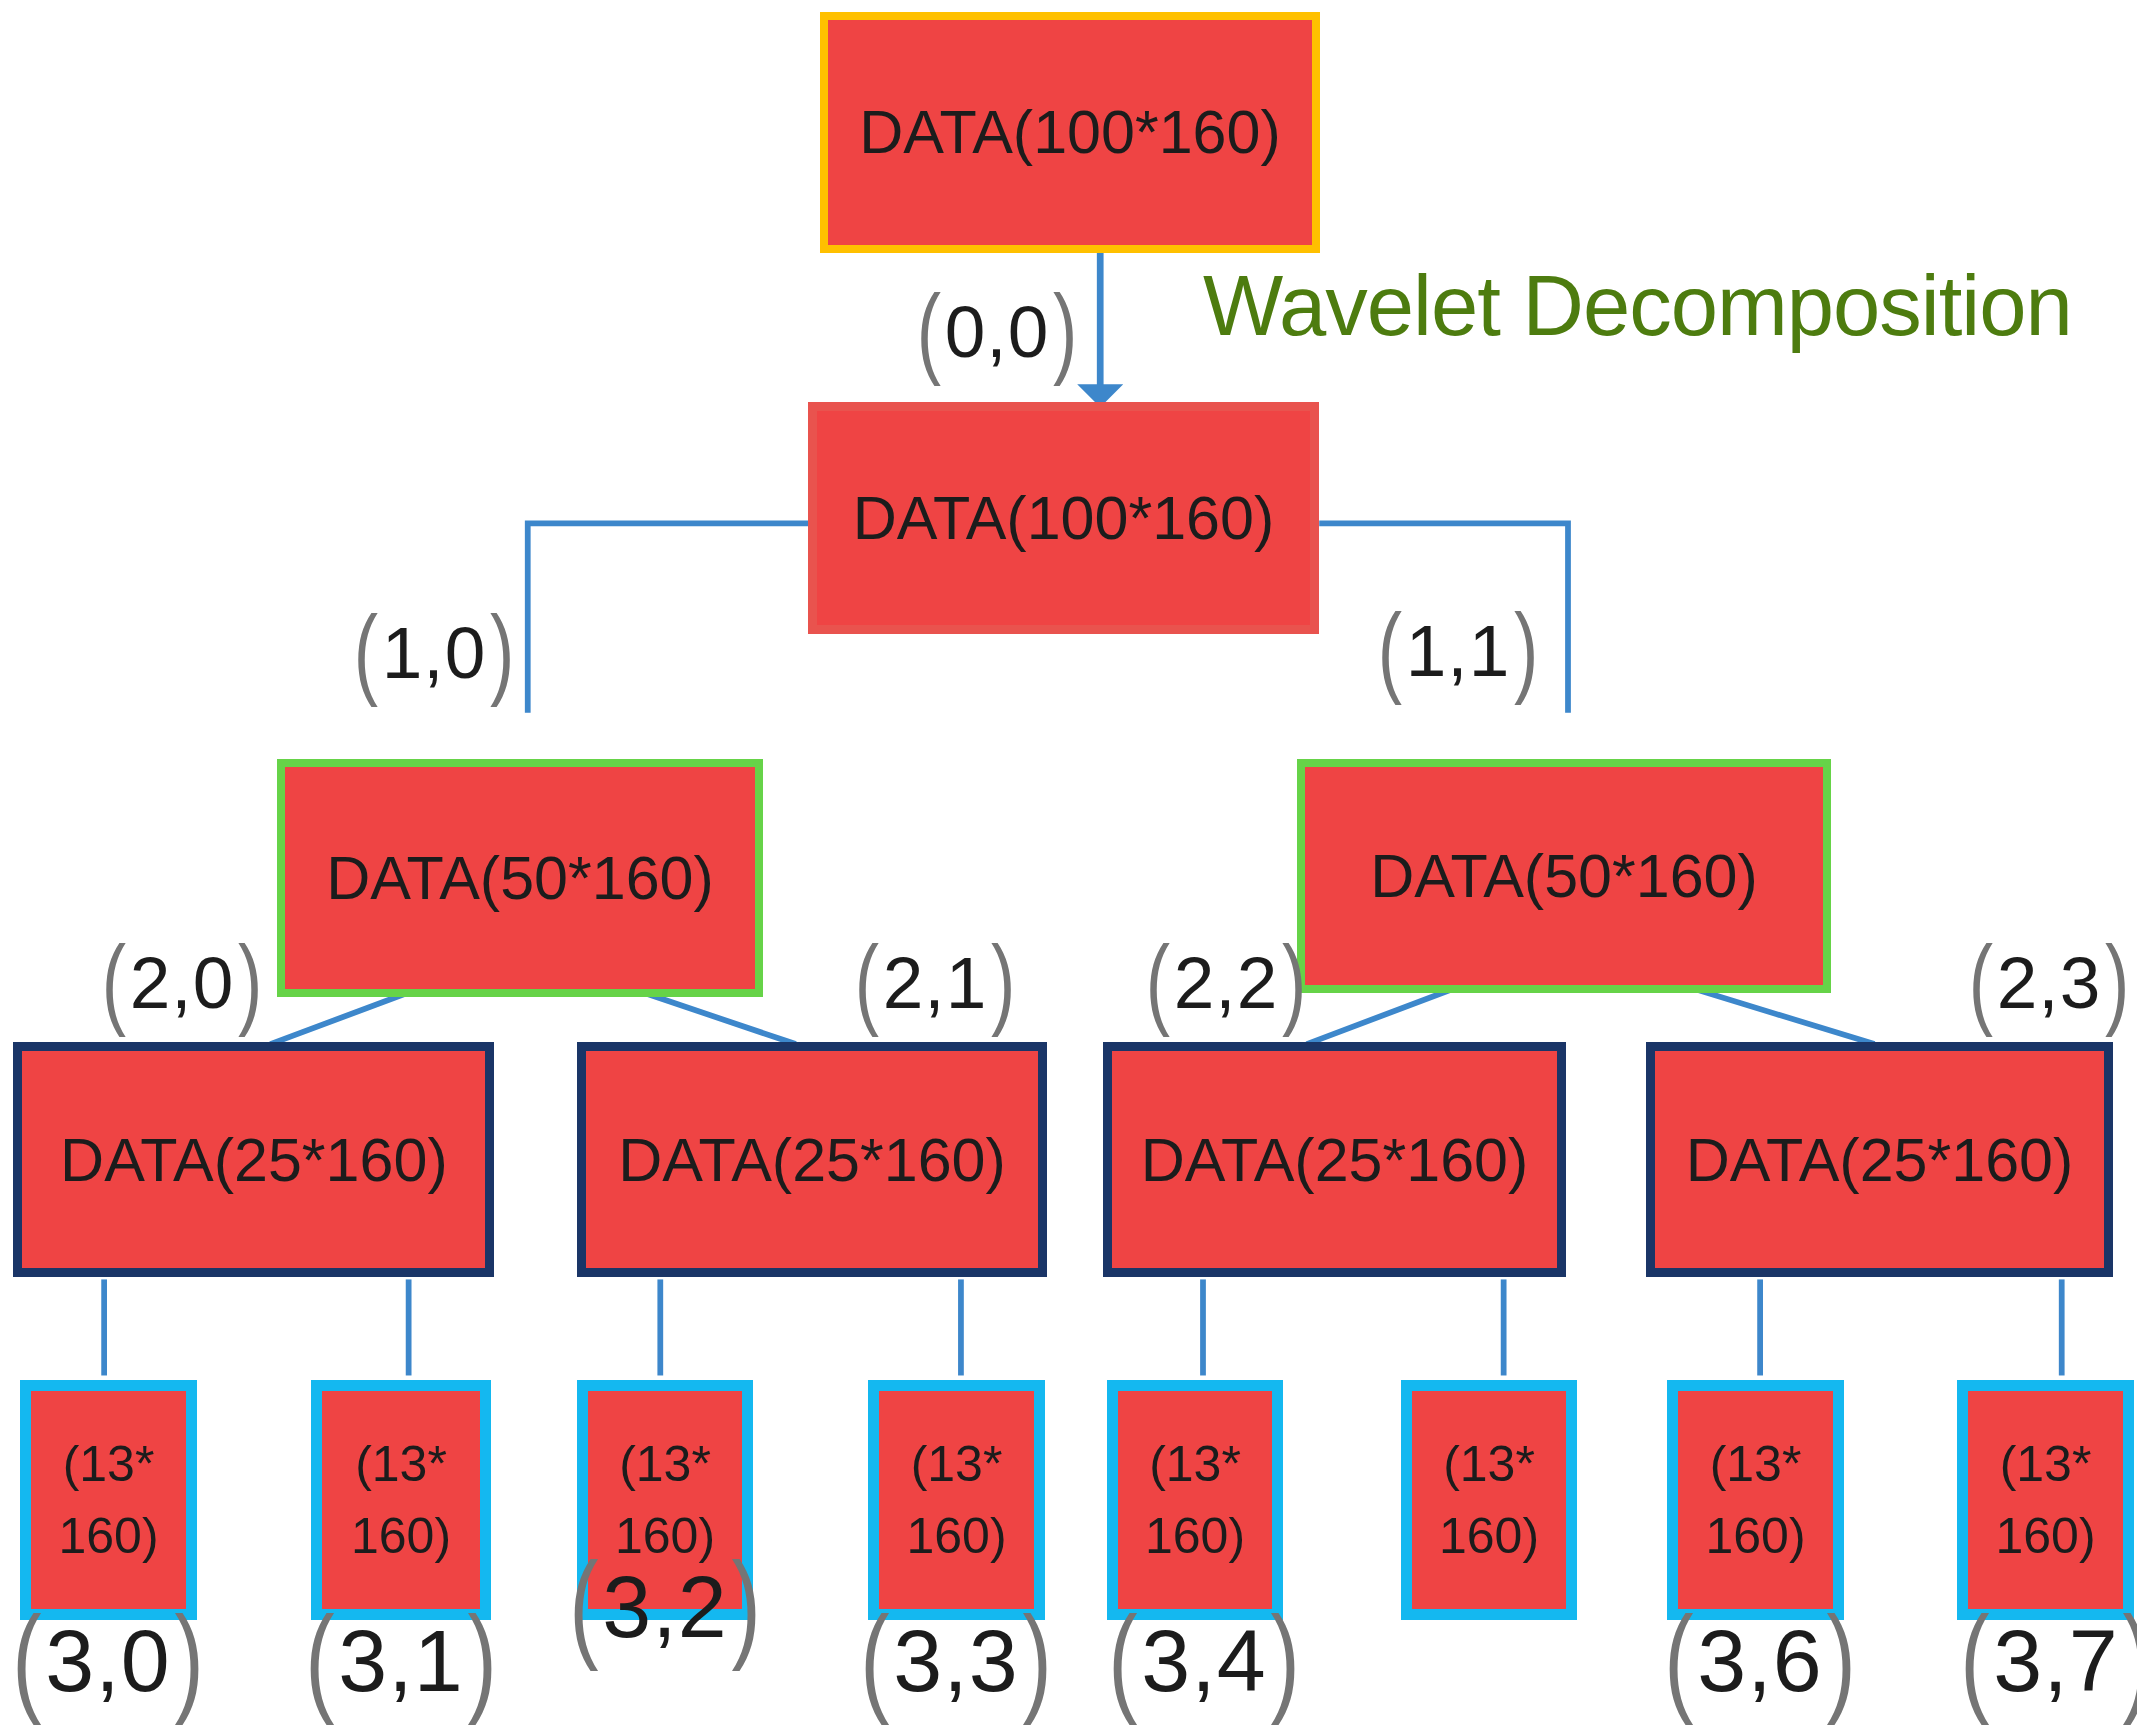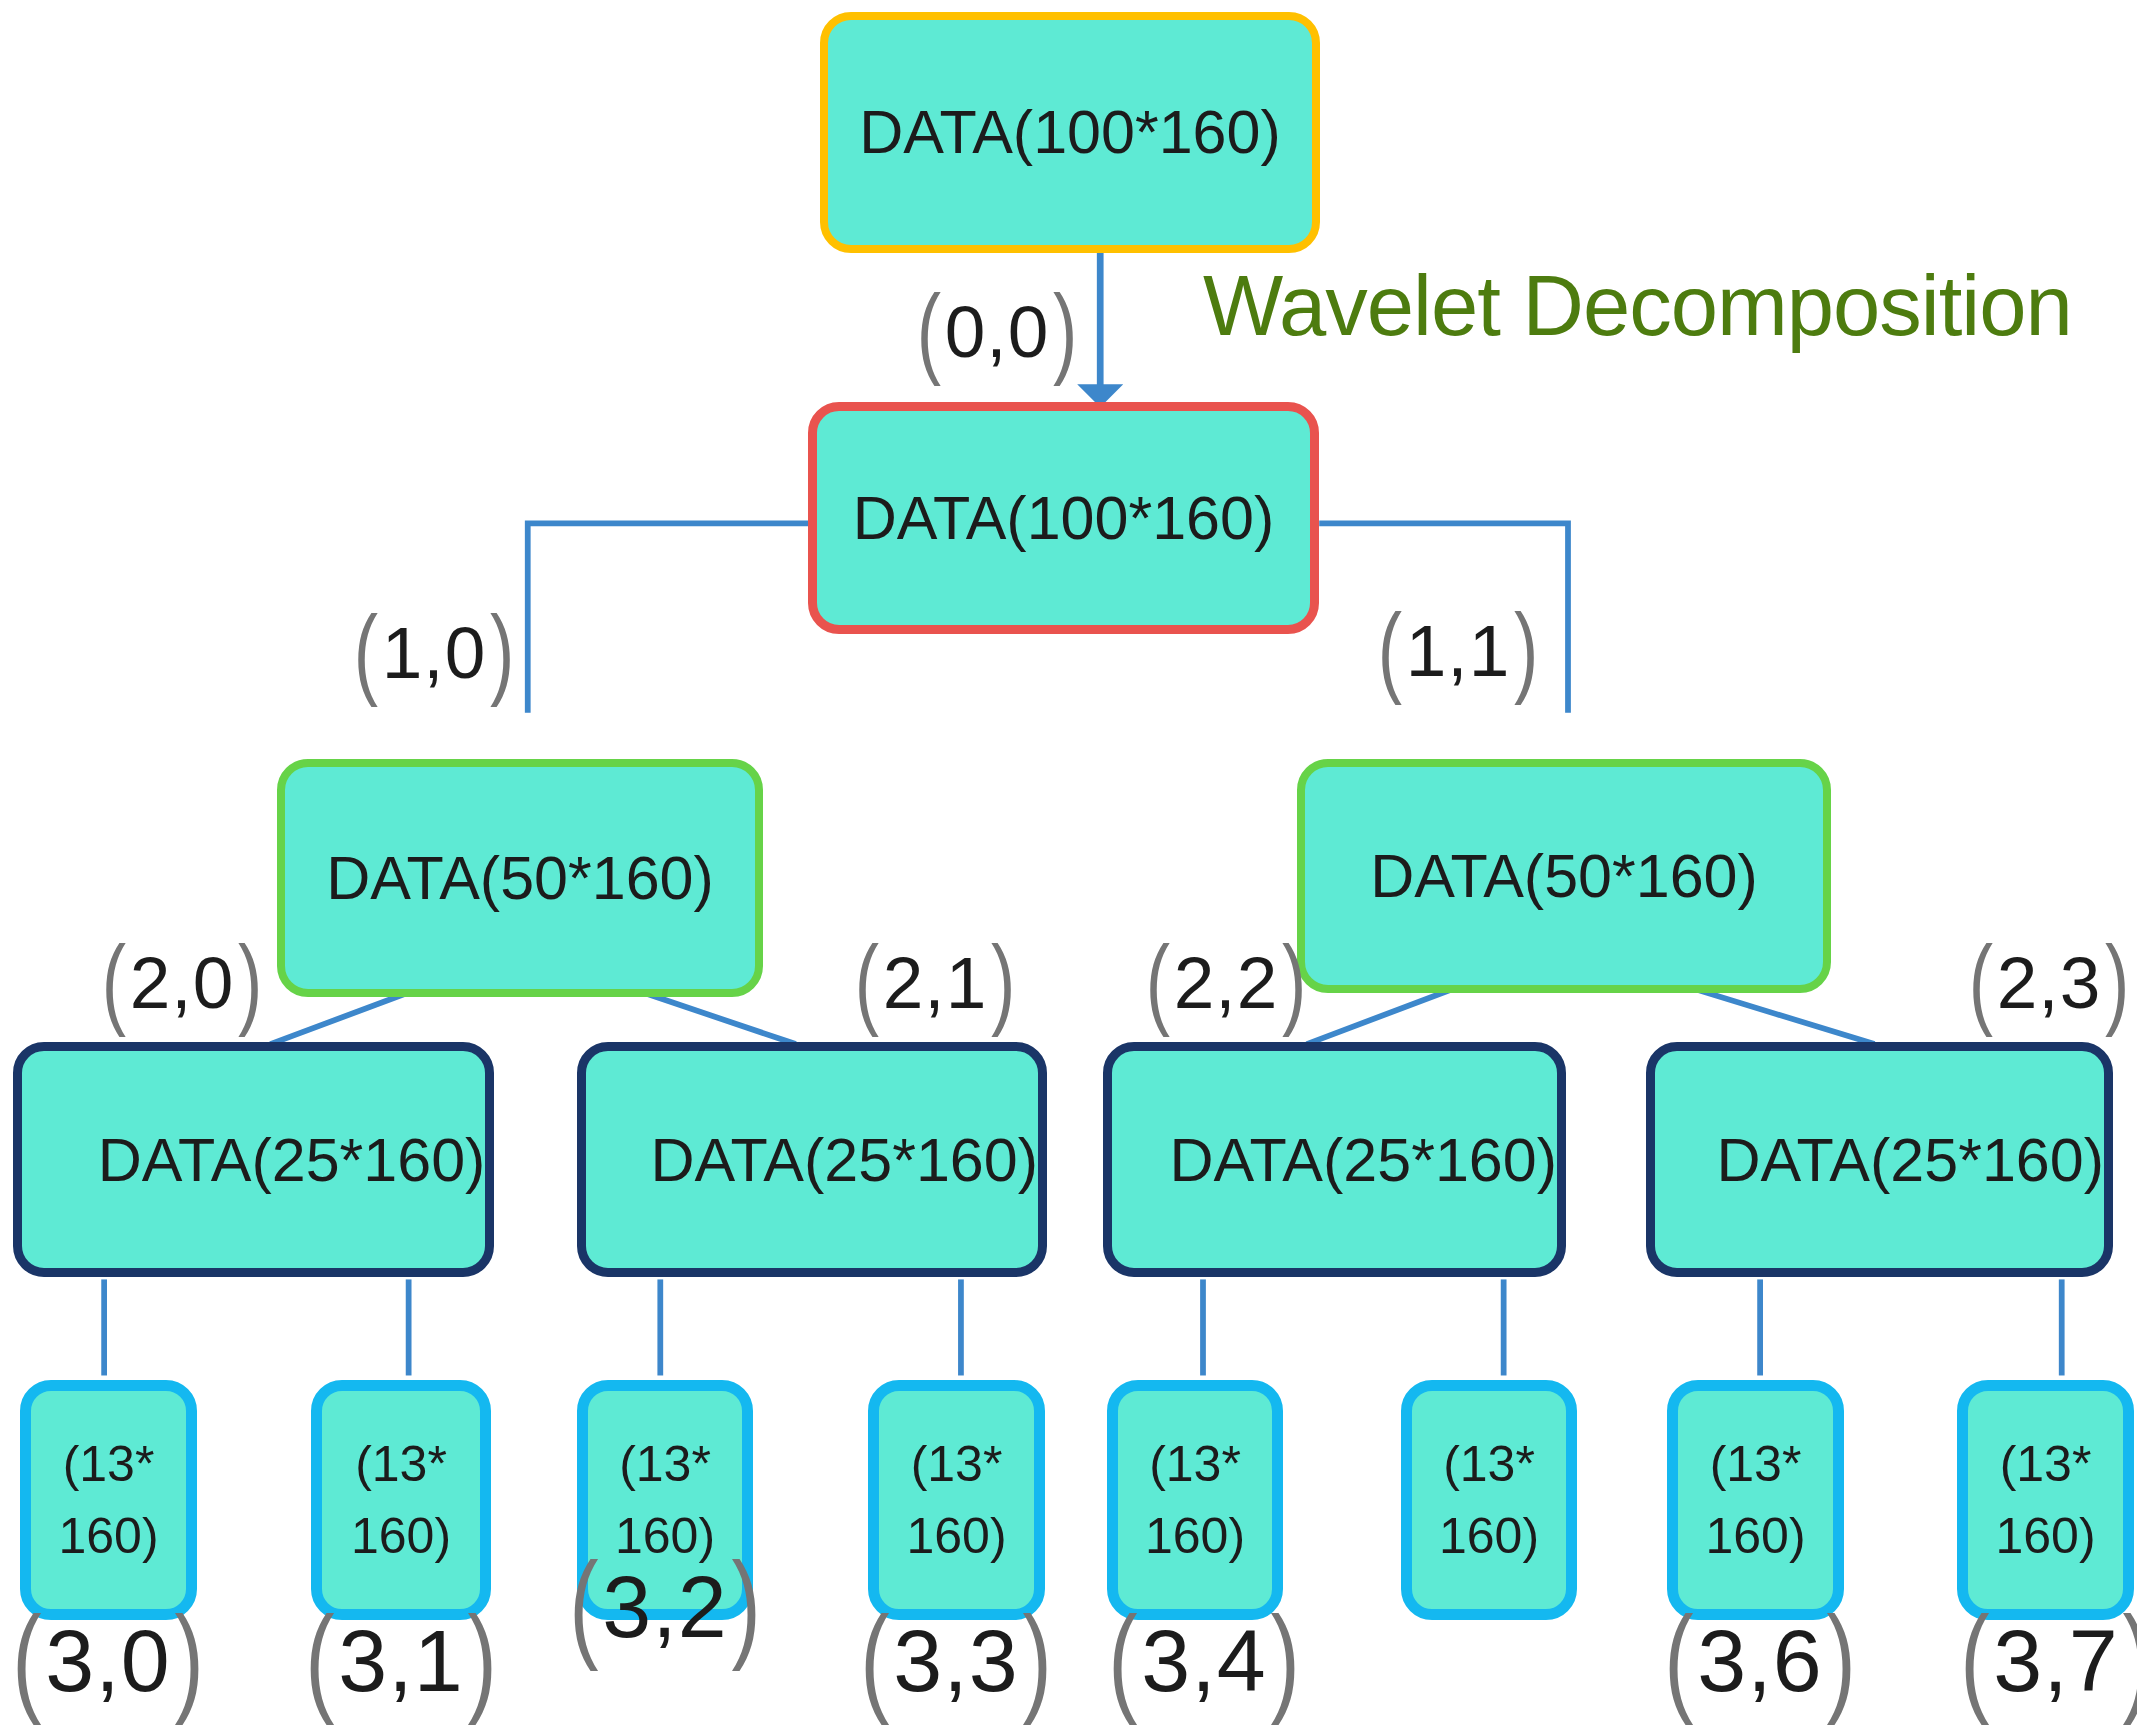--- a/index.html
+++ b/index.html
@@ -9,30 +9,29 @@
     background:#ffffff;
     font-family:"Liberation Sans","DejaVu Sans",sans-serif;
     overflow:hidden;
   }
   svg.connectors{position:absolute;left:0;top:0;z-index:0;}
   .conn{stroke:var(--connector,#3d87cb);stroke-width:6;fill:none;}
   .conn.thick{stroke-width:7;}
   .arrowhead{fill:var(--connector,#3d87cb);stroke:none;}
 
   .node{
-    position:absolute;box-sizing:border-box;background:#5eead4;
+    position:absolute;box-sizing:border-box;background:#ef4444;
     display:flex;align-items:center;justify-content:center;
     color:var(--text,#1c1c1c);font-size:61px;z-index:1;
     white-space:nowrap;
-    border-radius:31px;
   }
   .root {border:8.6px  solid var(--root-border,#ffc000);}
   .lv0  {border:9.6px solid var(--level0-border,#e9534e);}
   .lv1  {border:8.6px  solid var(--level1-border,#66d348);margin-top:48px;}
-  .lv2  {border:9.6px solid var(--level2-border,#1a3567);justify-content:flex-end;}
+  .lv2  {border:9.6px solid var(--level2-border,#1a3567);}
   .lv3  {border:11.5px solid var(--level3-border,#14b8f0);
          font-size:50px;line-height:1.45;flex-direction:column;margin-top:8px;}
   .l3line{display:block;text-align:center;}
 
   .tag{
     position:absolute;width:288px;text-align:center;z-index:2;
     font-size:73px;color:var(--text,#1c1c1c);white-space:nowrap;
   }
   .tag.big{font-size:88px;}
   .paren{

